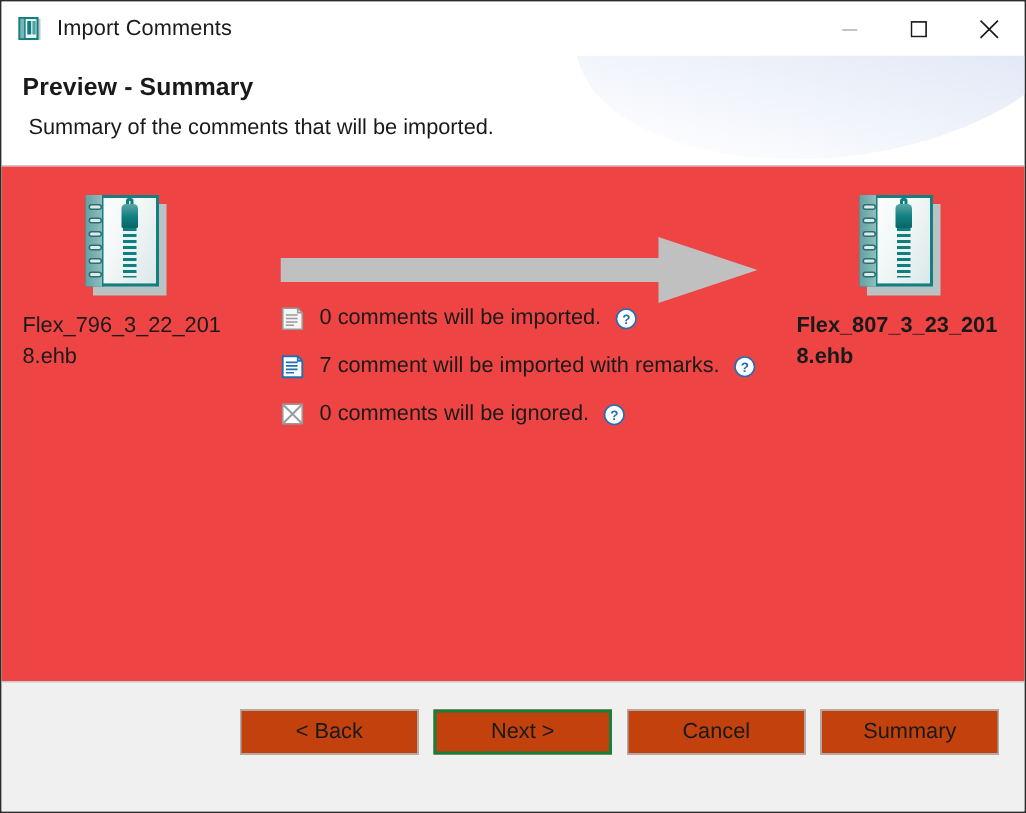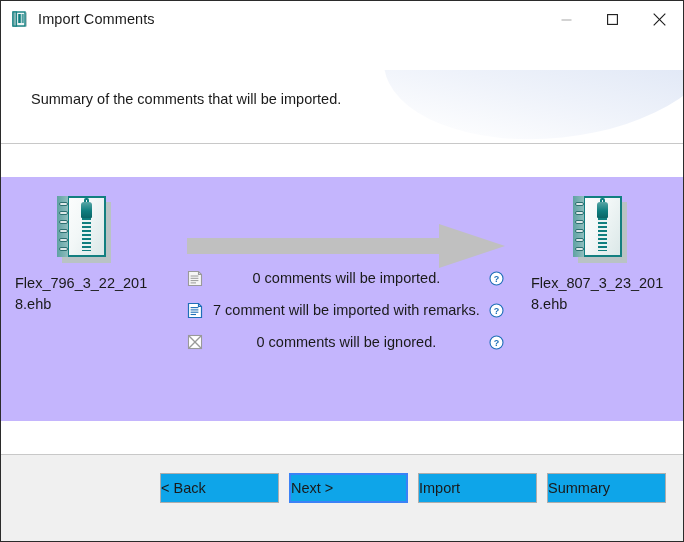--- a/index.html
+++ b/index.html
@@ -17,21 +17,20 @@
   #window {
     position: relative;
     width: 684px;
     height: 542px;
     box-sizing: border-box;
     border: 1px solid #2b2b2b;
     background: #ffffff;
     display: flex;
     flex-direction: column;
     overflow: hidden;
-    gap: 33px;
   }
 
   
   #titlebar {
     position: relative;
     height: 36px;
     flex: 0 0 36px;
     background: #ffffff;
     display: flex;
     align-items: center;
@@ -94,44 +93,44 @@
   #header-inner { position: relative; z-index: 2; }
   #page-title {
     margin: 0;
     padding: 12px 0 0 14px;
     font-size: 16.5px;
     font-weight: bold;
     color: #1a1a1a;
     letter-spacing: 0.1px;
   }
   #page-subtitle {
-    margin: 12px;
+    margin: 0;
     padding: 9px 0 0 18px;
     font-size: 14.5px;
     color: #1a1a1a;
   }
 
   
   #content {
     position: relative;
     flex: 1 1 auto;
-    background: #c4b5fd;
+    background: #ef4444;
     overflow: hidden;
   }
 
   .file-node {
     position: absolute;
     top: 18px;
     width: 150px;
     display: flex;
     flex-direction: column;
     align-items: center;
   }
   #file-source { left: 8px; }
-  #file-target { left: 524px; }
+  #file-target { left: 524px; font-weight: bold; }
 
   .file-label {
     margin-top: 10px;
     font-size: 14.5px;
     color: #1a1a1a;
     line-height: 21px;
     width: 150px;
     text-align: left;
     word-break: break-all;
     padding-left: 6px;
@@ -218,21 +217,20 @@
     top: 91px;
     display: flex;
     flex-direction: column;
     gap: 12px;
   }
   .summary-row {
     display: flex;
     align-items: center;
     gap: 9px;
     height: 20px;
-    justify-content: space-between;
   }
   .row-icon { flex: 0 0 17px; width: 17px; height: 17px; display: block; }
   .row-text {
     font-size: 14.5px;
     color: #1a1a1a;
     white-space: nowrap;
   }
   .help-icon { flex: 0 0 15px; width: 15px; height: 15px; display: block; }
 
   
@@ -242,32 +240,32 @@
     border-top: 1px solid #c8c8c8;
     display: flex;
     align-items: flex-start;
     justify-content: flex-end;
     padding: 18px 17px 0 0;
     gap: 10px;
   }
   .dlg-btn {
     width: 119px;
     height: 30px;
-    background: #0ea5e9;
+    background: #c2410c;
     border: 1px solid #adadad;
     font-family: "Liberation Sans", sans-serif;
     font-size: 14.5px;
     color: #1a1a1a;
     padding: 0;
     line-height: 28px;
-    text-align: left;
+    text-align: center;
     box-sizing: border-box;
   }
   .dlg-btn.focused {
-    border: 2px solid #3b82f6;
+    border: 2px solid #15803d;
     line-height: 26px;
   }
 </style>
 </head>
 <body>
 
 <div id="window">
 
   <div id="titlebar">
     <div id="title-left">
@@ -298,20 +296,21 @@
           <line x1="0.7" y1="0.7" x2="12.3" y2="12.3" stroke="#1a1a1a" stroke-width="1.1"></line>
           <line x1="12.3" y1="0.7" x2="0.7" y2="12.3" stroke="#1a1a1a" stroke-width="1.1"></line>
         </svg>
       </button>
     </div>
   </div>
 
   <div id="header">
     <div id="swoosh"></div>
     <div id="header-inner">
+      <h1 id="page-title">Preview - Summary</h1>
       <p id="page-subtitle">Summary of the comments that will be imported.</p>
     </div>
   </div>
 
   <div id="content">
 
     <div class="file-node" id="file-source">
       <span class="notebook">
         <span class="nb-shadow"></span>
         <span class="nb-body"></span>
@@ -412,17 +411,17 @@
         <span class="nb-zip-teeth"></span>
       </span>
       <span class="file-label">Flex_807_3_23_2018.ehb</span>
     </div>
 
   </div>
 
   <div id="buttonbar">
     <button class="dlg-btn">&lt; Back</button>
     <button class="dlg-btn focused">Next &gt;</button>
-    <button class="dlg-btn">Import</button>
+    <button class="dlg-btn">Cancel</button>
     <button class="dlg-btn">Summary</button>
   </div>
 
 </div>
 
 </body></html>

